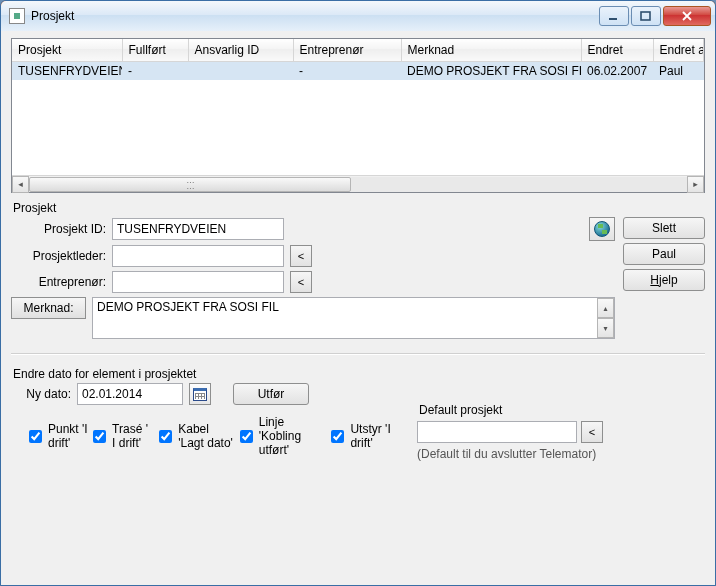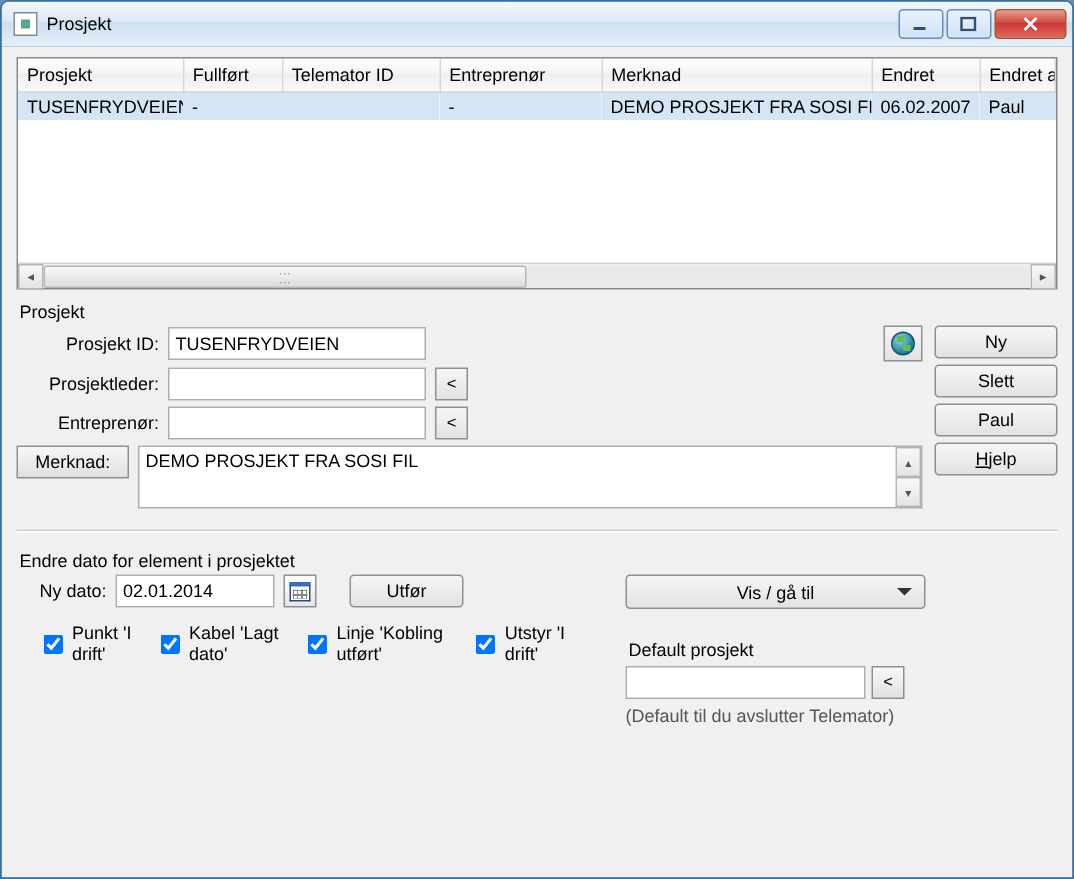--- a/index.html
+++ b/index.html
@@ -1,19 +1,19 @@
 <!DOCTYPE html>
 <html><head>
 <meta charset="utf-8">
 <style>
 * { box-sizing: border-box; margin: 0; padding: 0; font-family: "Segoe UI", Tahoma, sans-serif; font-size: 12px; }
 body { background: #6b8fb5; width: 716px; height: 586px; overflow: hidden; }
 
 
-.window { width: 716px; height: 586px; background: #0369a1; border: 1px solid #3a6ea5; border-radius: 6px 6px 0 0; overflow: hidden; display: flex; flex-direction: column; }
+.window { width: 716px; height: 586px; background: #f97316; border: 1px solid #3a6ea5; border-radius: 6px 6px 0 0; overflow: hidden; display: flex; flex-direction: column; }
 .titlebar { height: 30px; background: linear-gradient(#f4f8fc, #dce9f7 45%, #cbdff2 46%, #e6f0fa); display: flex; align-items: center; padding: 0 4px 0 8px; }
 .title-icon { width: 16px; height: 16px; background: #fff; border: 1px solid #888; margin-right: 6px; display:flex; align-items:center; justify-content:center;}
 .title-icon::after{content:"";width:6px;height:6px;background:#5a8;}
 .title-text { color: #000; flex: 1; }
 .win-btns { display: flex; gap: 2px; }
 .win-btn { width: 30px; height: 20px; border: 1px solid #6a8db3; border-radius: 3px; background: linear-gradient(#eaf2fb,#cfe2f5); display:flex; align-items:center; justify-content:center; color:#30506f; cursor:default;}
 .win-btn.close { width: 48px; background: linear-gradient(#e89a94,#d1483f 45%,#c33 46%,#e06a60); border-color:#a52; color:#fff;}
 .win-btn svg { width: 12px; height: 10px; }
 
 .client { flex:1; background:#f0f0f0; padding:7px 10px 10px 10px; display:flex; flex-direction:column; gap:6px; overflow:hidden;}
@@ -110,21 +110,21 @@
               <col style="width:105px">
               <col style="width:108px">
               <col style="width:180px">
               <col style="width:72px">
               <col>
             </colgroup>
           <thead>
               <tr id="thead-row">
                 <th>Prosjekt</th>
                 <th>Fullført</th>
-                <th>Telemator ID</th>
+                <th>Ansvarlig ID</th>
                 <th>Entreprenør</th>
                 <th>Merknad</th>
                 <th>Endret</th>
                 <th>Endret a</th>
               </tr>
             </thead>
           <tbody id="tbody">
               <tr class="selected">
                 <td>TUSENFRYDVEIEN</td>
                 <td>-</td>
@@ -175,23 +175,20 @@
             <span>DEMO PROSJEKT FRA SOSI FIL</span>
             <div class="spin">
                 <div>▴</div>
                 <div>▾</div>
               </div>
           </div>
         </div>
       </div>
       <div class="form-right">
         <div class="btn">
-            <span>Ny</span>
-          </div>
-        <div class="btn">
             <span>Slett</span>
           </div>
         <div class="btn">
             <span>Paul</span>
           </div>
         <div class="btn">
             <span><u>H</u><span id="hjelp-rest">jelp</span></span>
           </div>
       </div>
     </div>
@@ -213,37 +210,37 @@
                 <span>Utfør</span>
               </div>
           </div>
           <div class="check-col" id="check-col">
               <label class="chk">
                 <input type="checkbox" checked="" style="">
                 <span>Punkt 'I drift'</span>
               </label>
               <label class="chk">
                 <input type="checkbox" checked="" style="">
+                <span>Trasé ' I drift'</span>
+              </label>
+              <label class="chk">
+                <input type="checkbox" checked="" style="">
                 <span>Kabel 'Lagt dato'</span>
               </label>
               <label class="chk">
                 <input type="checkbox" checked="" style="">
                 <span>Linje 'Kobling utført'</span>
               </label>
               <label class="chk">
                 <input type="checkbox" checked="" style="">
                 <span>Utstyr 'I drift'</span>
               </label>
             </div>
         </div>
         <div class="right-col">
-          <div class="dropdown">
-            <span>Vis / gå til</span>
-            <div class="arr"></div>
-          </div>
           <div class="sub-title">Default prosjekt</div>
           <div class="default-row">
             <input class="txt" style="width: 160px;" value="">
             <div class="small-btn sel"></div>
           </div>
           <div class="hint">(Default til du avslutter Telemator)</div>
         </div>
       </div>
     </div>
   </div>

